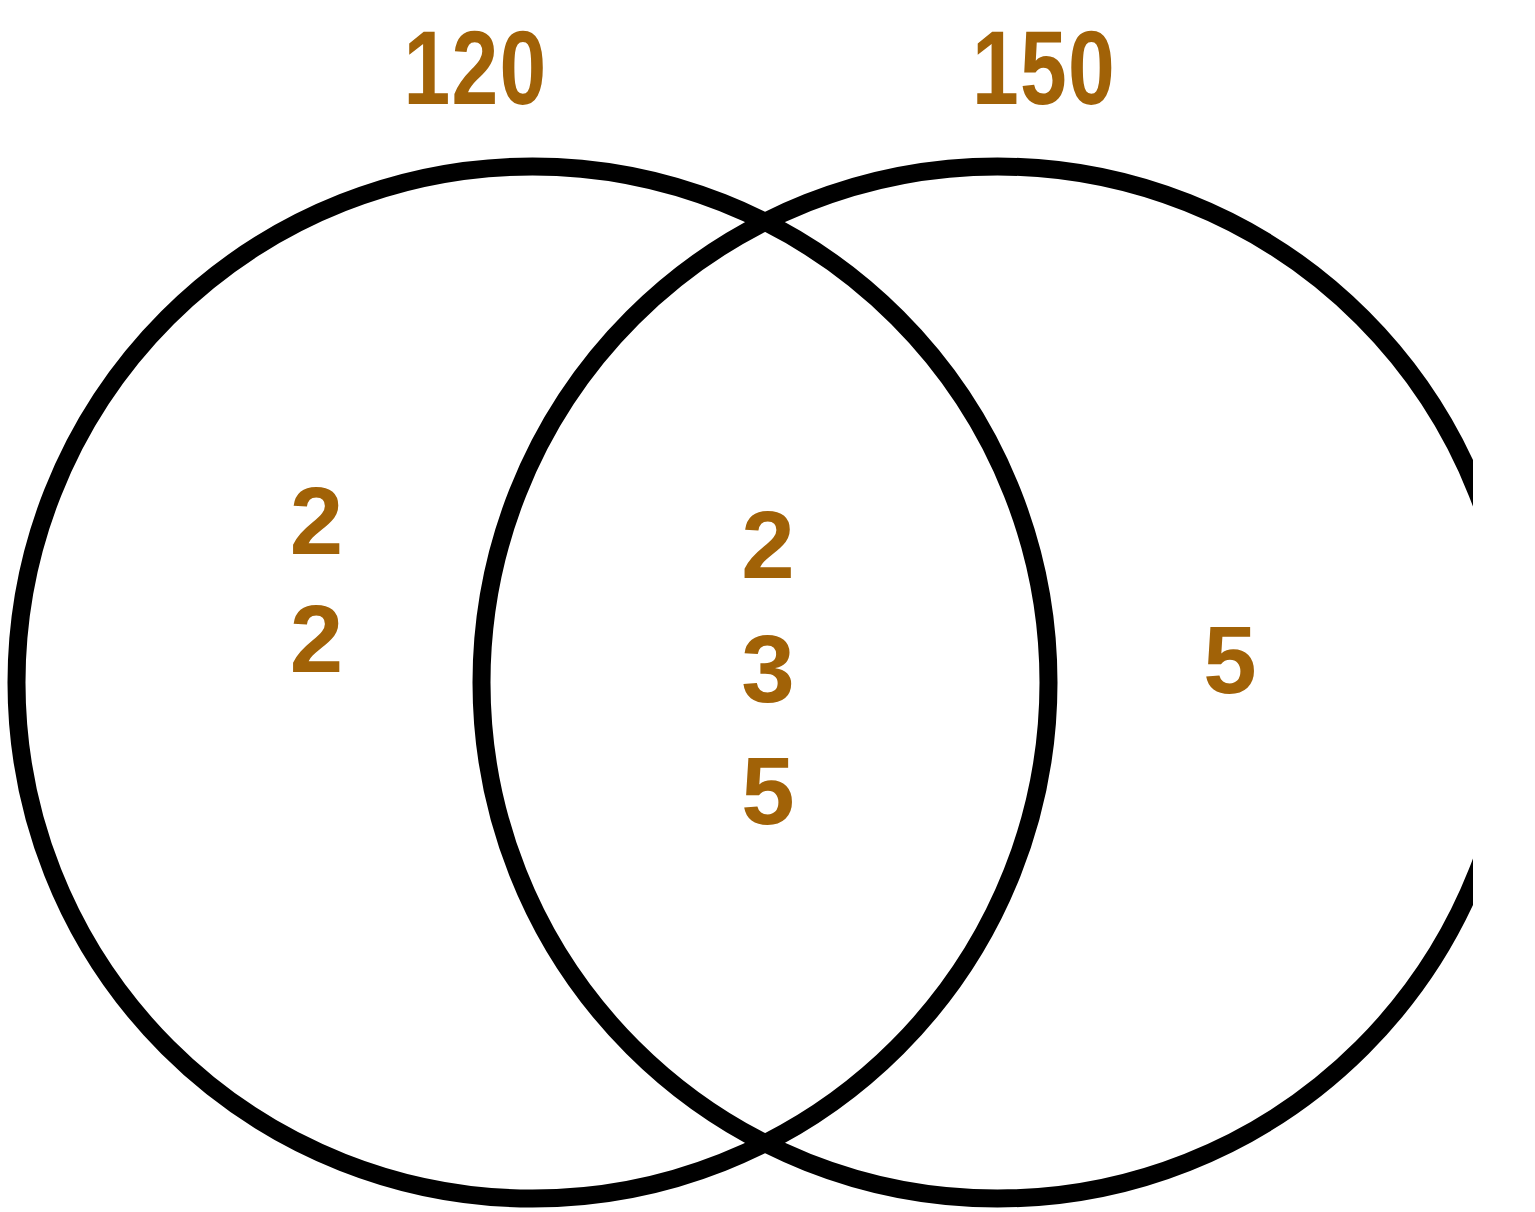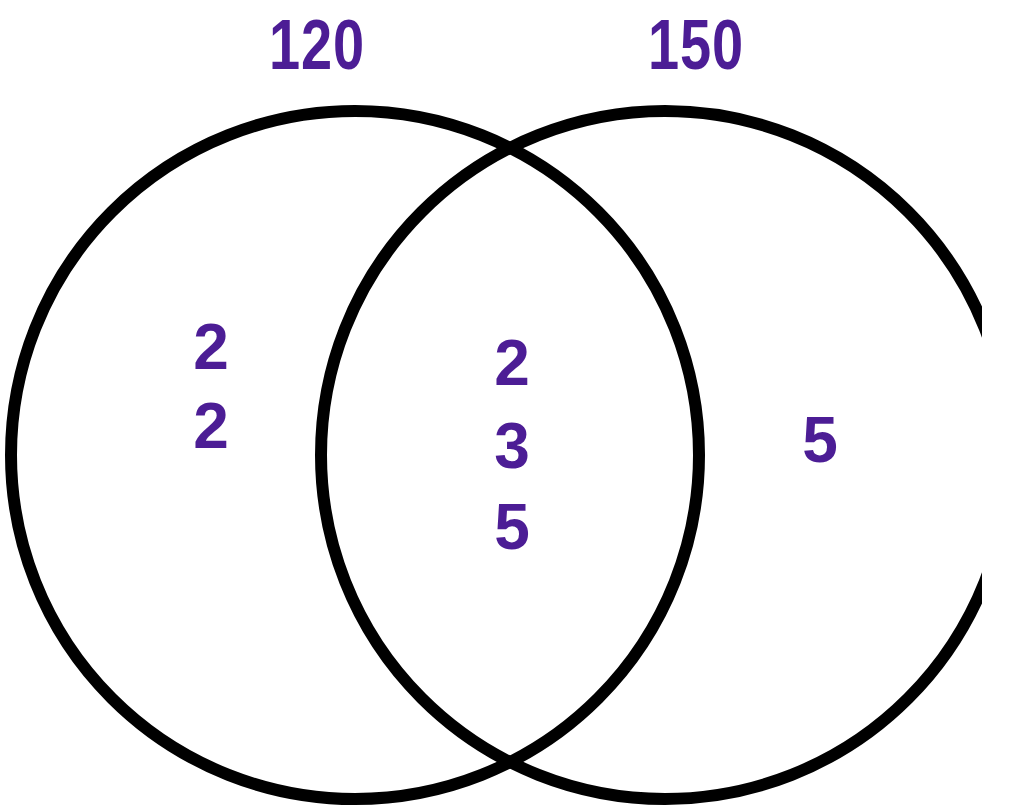--- a/index.html
+++ b/index.html
@@ -7,21 +7,21 @@
     padding: 0;
     background: #ffffff;
   }
   .canvas {
     position: relative;
     width: 982px;
     height: 808px;
     background: #ffffff;
     overflow: hidden;
     font-family: "Liberation Sans", sans-serif;
-    color: #4c1d95;
+    color: #a16207;
   }
   .venn-svg {
     position: absolute;
     left: 0;
     top: 0;
     width: 1023px;
     height: 808px;
   }
   .top-label {
     position: absolute;

